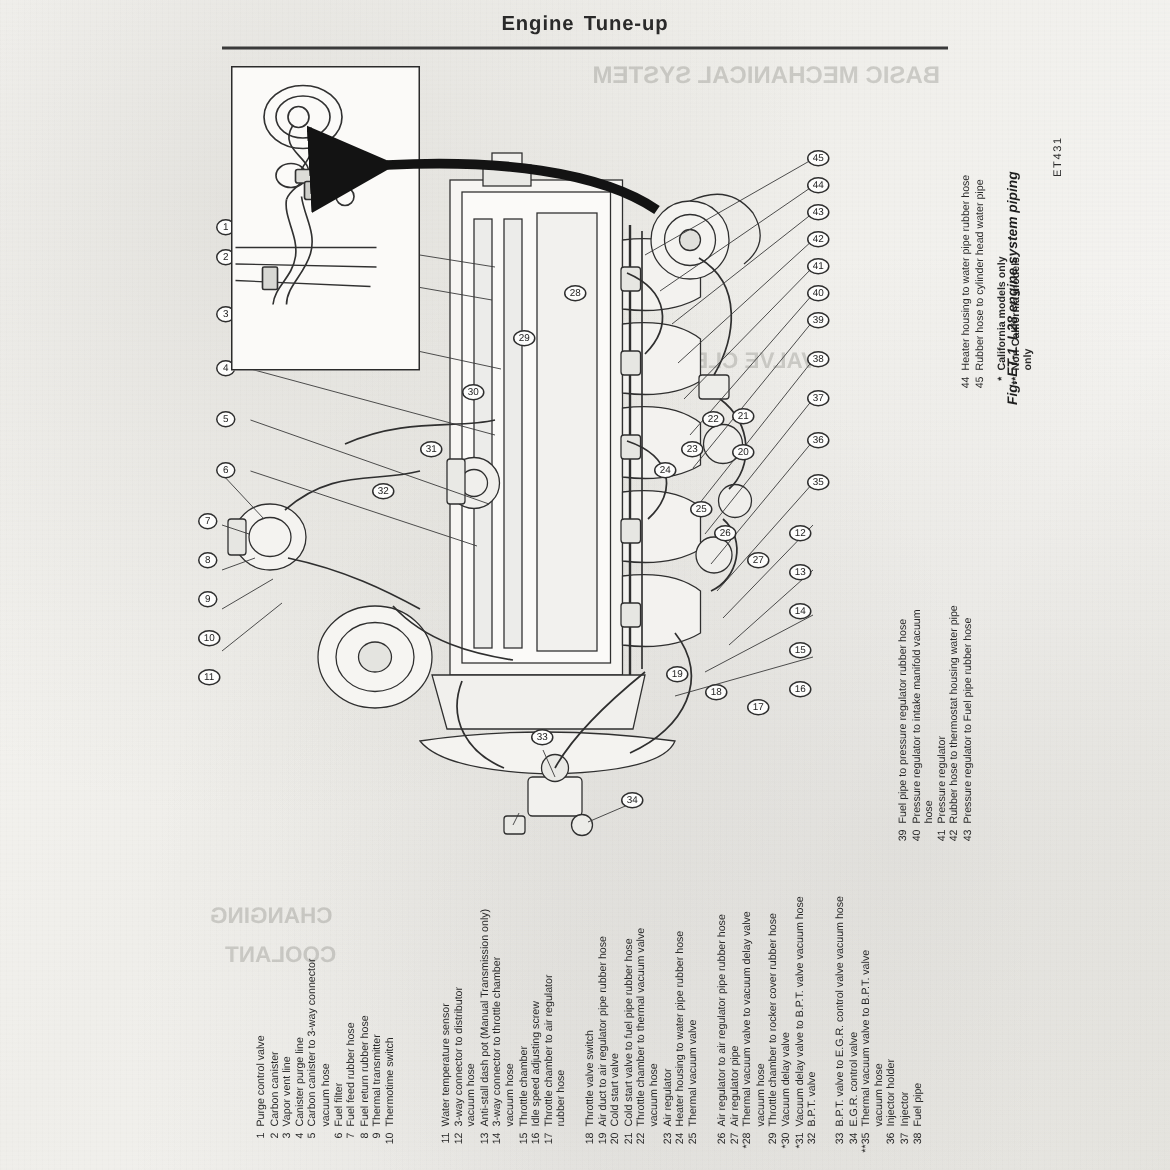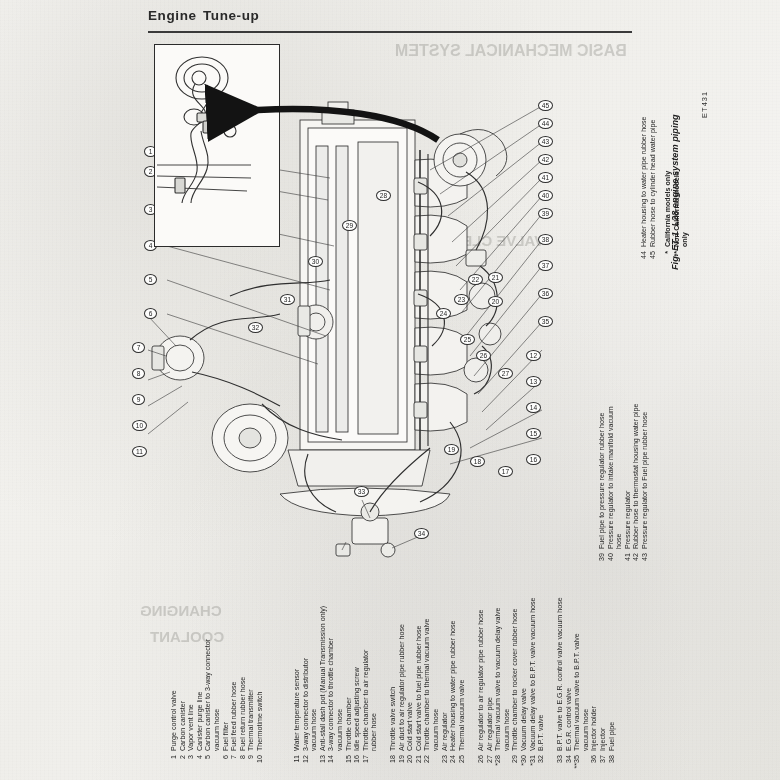--- a/index.html
+++ b/index.html
@@ -37,20 +37,21 @@
       repeating-linear-gradient(0deg, rgba(120,118,112,.05) 0 1px, rgba(255,255,255,0) 1px 3px),
       repeating-linear-gradient(90deg, rgba(120,118,112,.045) 0 1px, rgba(255,255,255,0) 1px 4px);
   }
 
   
   #page-header {
     position: absolute;
     top: 8px;
     left: 148px;
     width: 484px;
+    text-align: center;
     z-index: 6;
   }
   #page-header .title {
     font-family: "Liberation Sans", sans-serif;
     font-size: 13.5px;
     font-weight: 700;
     letter-spacing: .6px;
     color: #2a2a2a;
     word-spacing: 2px;
   }

